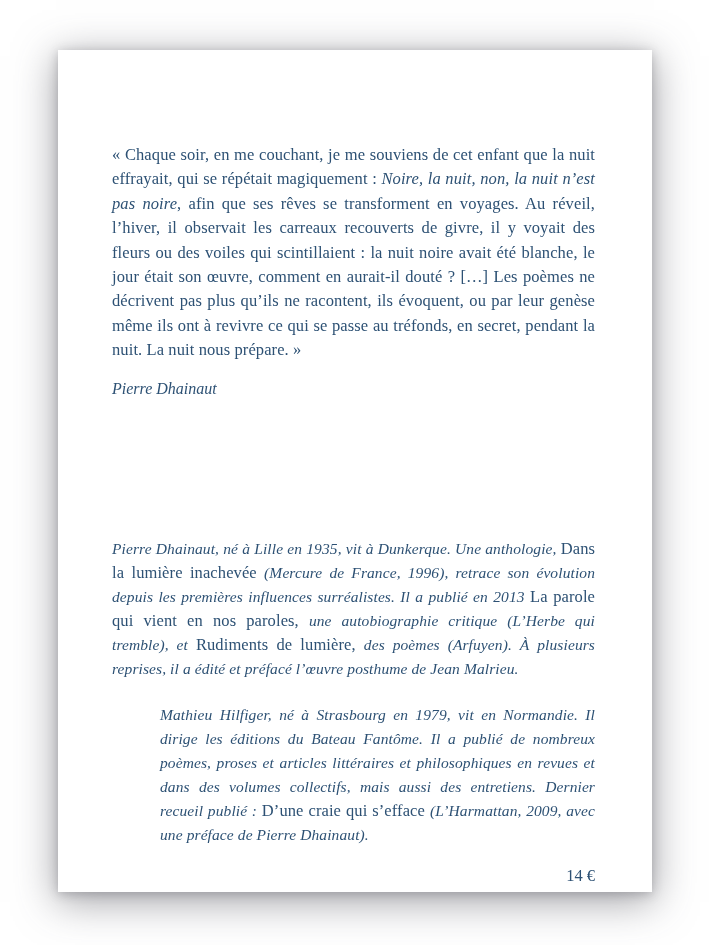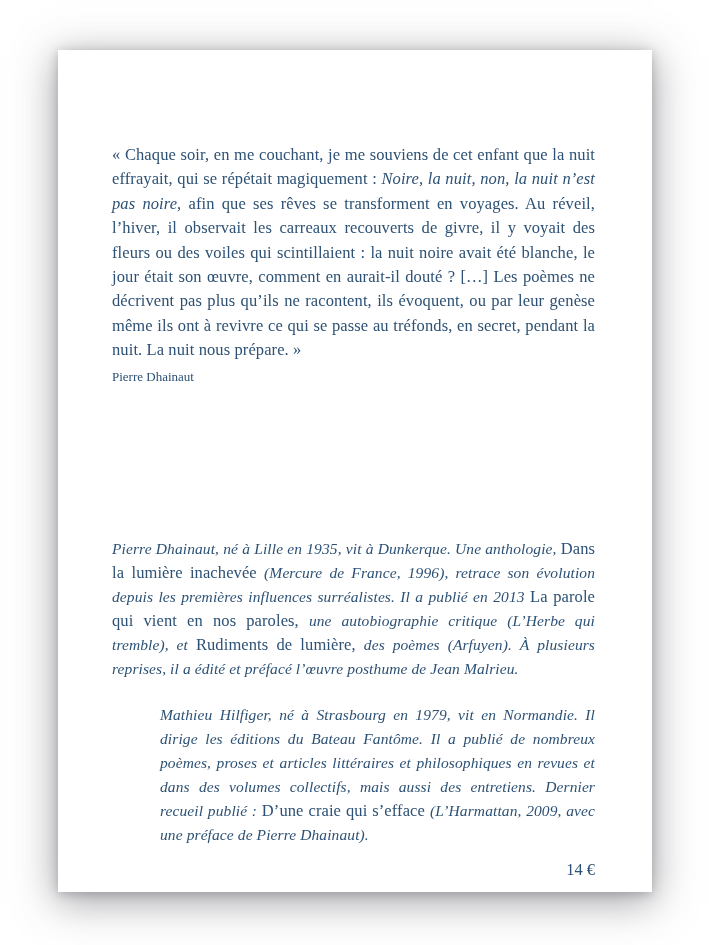--- a/index.html
+++ b/index.html
@@ -33,23 +33,24 @@
     right: 57px;
     top: 93px;
   }
   .quote {
     font-size: 16.5px;
     line-height: 24.4px;
     text-align: justify;
     letter-spacing: 0.1px;
   }
   .attribution {
-    margin-top: 2px;
-    font-size: 13px;
+    margin-top: 14px;
+    font-size: 16px;
     line-height: 24px;
+    font-style: italic;
   }
   .bio-block {
     position: absolute;
     left: 54px;
     right: 57px;
     top: 487px;
   }
   .bio {
     font-size: 15.5px;
     line-height: 24px;
@@ -58,21 +59,21 @@
     letter-spacing: 0.1px;
   }
   .bio + .bio {
     margin-top: 22px;
     margin-left: 48px;
   }
   .bio .rm { font-style: normal; font-size: 16.5px; }
   .quote .it { font-style: italic; }
   .quote .rm { font-style: normal; }
   .price {
-    margin-top: 12px;
+    margin-top: 18px;
     font-size: 16.5px;
     line-height: 22px;
     text-align: right;
     font-style: normal;
   }
 </style>
 </head>
 <body>
 
 <div class="stage">

